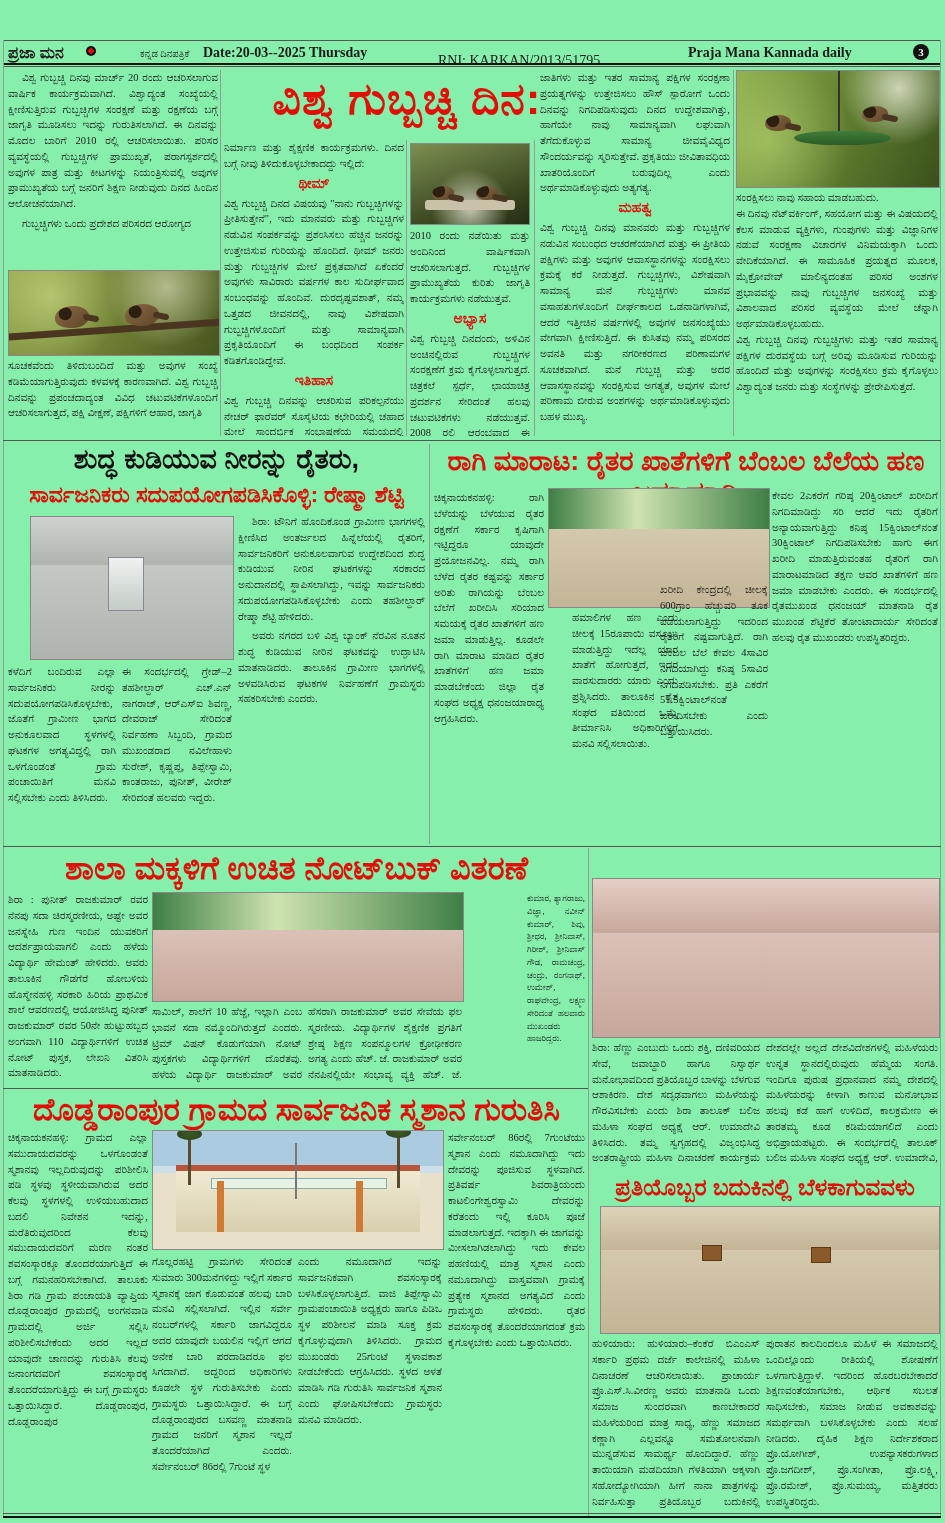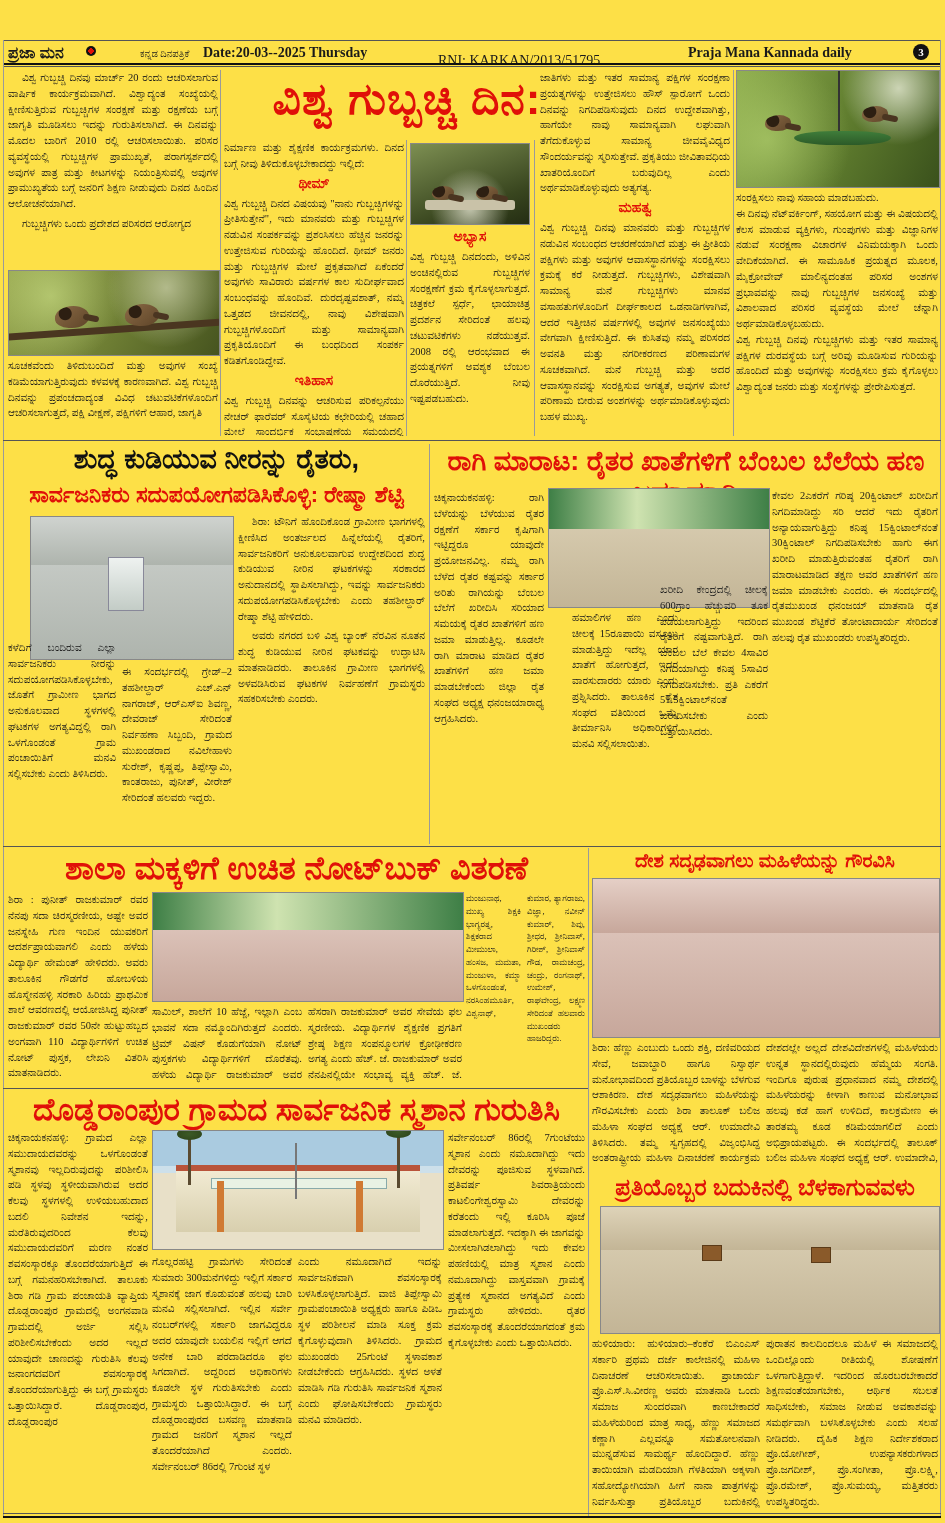--- a/index.html
+++ b/index.html
@@ -1,16 +1,16 @@
 <!DOCTYPE html>
 <html><head>
 <meta charset="utf-8">
 <style>
   html,body{margin:0;padding:0;background:#e8e8e8;}
-  .page{position:relative;width:945px;height:1523px;background:#fde047;margin:0 auto;
+  .page{position:relative;width:945px;height:1523px;background:#86efac;margin:0 auto;
         font-family:"Liberation Serif","DejaVu Serif",serif;color:#1a1a1a;overflow:hidden;}
   .abs{position:absolute;}
   .body-txt{font-size:10.5px;line-height:1.5;text-align:justify;overflow:hidden;}
   .body-txt p{margin:0 0 4px 0;text-indent:14px;}
   .names{font-size:8.5px;line-height:1.5;text-align:justify;overflow:hidden;}
   .subhead{color:#e01008;font-weight:bold;text-align:center;font-size:14px;margin:4px 0;}
   .hl{color:#e01008;font-weight:bold;font-family:"Liberation Sans","DejaVu Sans",sans-serif;}
   .hl-black{color:#111;font-weight:bold;font-family:"Liberation Sans","DejaVu Sans",sans-serif;}
   .center{text-align:center;}
   .vrule{position:absolute;width:1px;background:#9a9a9a;}
@@ -93,20 +93,21 @@
     <div class="subhead">ಇತಿಹಾಸ</div>
     <div class="body-txt">ವಿಶ್ವ ಗುಬ್ಬಚ್ಚಿ ದಿನವನ್ನು ಆಚರಿಸುವ ಪರಿಕಲ್ಪನೆಯು ನೇಚರ್ ಫಾರೆವರ್ ಸೊಸೈಟಿಯ ಕಛೇರಿಯಲ್ಲಿ ಚಹಾದ ಮೇಲೆ ಸಾಂದರ್ಭಿಕ ಸಂಭಾಷಣೆಯ ಸಮಯದಲ್ಲಿ ಹೊರಹೊಮ್ಮಿತು. ಮನೆ ಗುಬ್ಬಚ್ಚಿಯ</div>
   </div>
 
   <div class="abs" style="left:410px;top:140px;width:120px;height:296px;overflow:hidden;">
     <div class="photo ph-feeder-small" style="position:relative;left:0;top:0;width:118px;height:80px;margin:3px 0;">
       <div class="tray"></div>
       <div class="sparrow" style="left:18%;bottom:30%;width:22px;height:14px;"></div>
       <div class="sparrow" style="left:55%;bottom:30%;width:22px;height:14px;"></div>
     </div>
+    <div class="body-txt">2010 ರಂದು ನಡೆಯಿತು ಮತ್ತು ಅಂದಿನಿಂದ ವಾರ್ಷಿಕವಾಗಿ ಆಚರಿಸಲಾಗುತ್ತದೆ. ಗುಬ್ಬಚ್ಚಿಗಳ ಪ್ರಾಮುಖ್ಯತೆಯ ಕುರಿತು ಜಾಗೃತಿ ಕಾರ್ಯಕ್ರಮಗಳು ನಡೆಯುತ್ತವೆ.</div>
     <div class="subhead">ಅಭ್ಯಾಸ</div>
     <div class="body-txt">ವಿಶ್ವ ಗುಬ್ಬಚ್ಚಿ ದಿನದಂದು, ಅಳಿವಿನ ಅಂಚಿನಲ್ಲಿರುವ ಗುಬ್ಬಚ್ಚಿಗಳ ಸಂರಕ್ಷಣೆಗೆ ಕ್ರಮ ಕೈಗೊಳ್ಳಲಾಗುತ್ತದೆ. ಚಿತ್ರಕಲೆ ಸ್ಪರ್ಧೆ, ಛಾಯಾಚಿತ್ರ ಪ್ರದರ್ಶನ ಸೇರಿದಂತೆ ಹಲವು ಚಟುವಟಿಕೆಗಳು ನಡೆಯುತ್ತವೆ. 2008 ರಲ್ಲಿ ಆರಂಭವಾದ ಈ ಪ್ರಯತ್ನಗಳಿಗೆ ಅವಶ್ಯಕ ಬೆಂಬಲ ದೊರೆಯುತ್ತಿದೆ. ನೀವು ಇಷ್ಟಪಡಬಹುದು.</div>
   </div>
 
   <div class="abs" style="left:540px;top:70px;width:190px;height:366px;overflow:hidden;">
     <div class="body-txt">ಜಾತಿಗಳು ಮತ್ತು ಇತರ ಸಾಮಾನ್ಯ ಪಕ್ಷಿಗಳ ಸಂರಕ್ಷಣಾ ಪ್ರಯತ್ನಗಳನ್ನು ಉತ್ತೇಜಿಸಲು ಹೌಸ್ ಸ್ಪಾರೋಗೆ ಒಂದು ದಿನವನ್ನು ನಿಗದಿಪಡಿಸುವುದು ದಿನದ ಉದ್ದೇಶವಾಗಿತ್ತು, ಹಾಗೆಯೇ ನಾವು ಸಾಮಾನ್ಯವಾಗಿ ಲಘುವಾಗಿ ತೆಗೆದುಕೊಳ್ಳುವ ಸಾಮಾನ್ಯ ಜೀವವೈವಿಧ್ಯದ ಸೌಂದರ್ಯವನ್ನು ಸ್ಮರಿಸುತ್ತೇವೆ. ಪ್ರಕೃತಿಯು ಜೀವಿತಾವಧಿಯ ಖಾತರಿಯೊಂದಿಗೆ ಬರುವುದಿಲ್ಲ ಎಂದು ಅರ್ಥಮಾಡಿಕೊಳ್ಳುವುದು ಅತ್ಯಗತ್ಯ.</div>
     <div class="subhead">ಮಹತ್ವ</div>
     <div class="body-txt">ವಿಶ್ವ ಗುಬ್ಬಚ್ಚಿ ದಿನವು ಮಾನವರು ಮತ್ತು ಗುಬ್ಬಚ್ಚಿಗಳ ನಡುವಿನ ಸಂಬಂಧದ ಆಚರಣೆಯಾಗಿದೆ ಮತ್ತು ಈ ಪ್ರೀತಿಯ ಪಕ್ಷಿಗಳು ಮತ್ತು ಅವುಗಳ ಆವಾಸಸ್ಥಾನಗಳನ್ನು ಸಂರಕ್ಷಿಸಲು ಕ್ರಮಕ್ಕೆ ಕರೆ ನೀಡುತ್ತದೆ. ಗುಬ್ಬಚ್ಚಿಗಳು, ವಿಶೇಷವಾಗಿ ಸಾಮಾನ್ಯ ಮನೆ ಗುಬ್ಬಚ್ಚಿಗಳು ಮಾನವ ವಸಾಹತುಗಳೊಂದಿಗೆ ದೀರ್ಘಕಾಲದ ಒಡನಾಡಿಗಳಾಗಿವೆ, ಆದರೆ ಇತ್ತೀಚಿನ ವರ್ಷಗಳಲ್ಲಿ ಅವುಗಳ ಜನಸಂಖ್ಯೆಯು ವೇಗವಾಗಿ ಕ್ಷೀಣಿಸುತ್ತಿದೆ. ಈ ಕುಸಿತವು ನಮ್ಮ ಪರಿಸರದ ಅವನತಿ ಮತ್ತು ನಗರೀಕರಣದ ಪರಿಣಾಮಗಳ ಸೂಚಕವಾಗಿದೆ. ಮನೆ ಗುಬ್ಬಚ್ಚಿ ಮತ್ತು ಅದರ ಆವಾಸಸ್ಥಾನವನ್ನು ಸಂರಕ್ಷಿಸುವ ಅಗತ್ಯತೆ, ಅವುಗಳ ಮೇಲೆ ಪರಿಣಾಮ ಬೀರುವ ಅಂಶಗಳನ್ನು ಅರ್ಥಮಾಡಿಕೊಳ್ಳುವುದು ಬಹಳ ಮುಖ್ಯ.</div>
   </div>
 
@@ -132,21 +133,21 @@
   <div class="abs hl center" style="left:8px;top:482px;width:417px;height:28px;font-size:22px;">ಸಾರ್ವಜನಿಕರು ಸದುಪಯೋಗಪಡಿಸಿಕೊಳ್ಳಿ: ರೇಷ್ಮಾ ಶೆಟ್ಟಿ</div>
 
   <div class="photo crowd wall-grey" style="left:30px;top:516px;width:202px;height:142px;">
     <div class="crowd-top wall-grey"></div>
     <div class="abs" style="left:38%;top:28%;width:34px;height:52px;background:linear-gradient(#eef2f0,#c3ccc6);border:1px solid #889;"></div>
   </div>
   <div class="abs body-txt" style="left:238px;top:514px;width:187px;height:330px;">
     <p>ಶಿರಾ: ಟೌನಿಗೆ ಹೊಂದಿಕೊಂಡ ಗ್ರಾಮೀಣ ಭಾಗಗಳಲ್ಲಿ ಕ್ಷೀಣಿಸಿದ ಅಂತರ್ಜಲದ ಹಿನ್ನೆಲೆಯಲ್ಲಿ ರೈತರಿಗೆ, ಸಾರ್ವಜನಿಕರಿಗೆ ಅನುಕೂಲವಾಗುವ ಉದ್ದೇಶದಿಂದ ಶುದ್ಧ ಕುಡಿಯುವ ನೀರಿನ ಘಟಕಗಳನ್ನು ಸರಕಾರದ ಅನುದಾನದಲ್ಲಿ ಸ್ಥಾಪಿಸಲಾಗಿದ್ದು, ಇವನ್ನು ಸಾರ್ವಜನಿಕರು ಸದುಪಯೋಗಪಡಿಸಿಕೊಳ್ಳಬೇಕು ಎಂದು ತಹಶೀಲ್ದಾರ್ ರೇಷ್ಮಾ ಶೆಟ್ಟಿ ಹೇಳಿದರು.</p>
     <p>ಅವರು ನಗರದ ಬಳಿ ವಿಶ್ವ ಬ್ಯಾಂಕ್ ನೆರವಿನ ನೂತನ ಶುದ್ಧ ಕುಡಿಯುವ ನೀರಿನ ಘಟಕವನ್ನು ಉದ್ಘಾಟಿಸಿ ಮಾತನಾಡಿದರು. ತಾಲೂಕಿನ ಗ್ರಾಮೀಣ ಭಾಗಗಳಲ್ಲಿ ಅಳವಡಿಸಿರುವ ಘಟಕಗಳ ನಿರ್ವಹಣೆಗೆ ಗ್ರಾಮಸ್ಥರು ಸಹಕರಿಸಬೇಕು ಎಂದರು.</p>
   </div>
-  <div class="abs body-txt" style="left:8px;top:640px;width:108px;height:180px;">ಕಳೆದಿಗೆ ಬಂದಿರುವ ಎಲ್ಲಾ ಸಾರ್ವಜನಿಕರು ನೀರನ್ನು ಸದುಪಯೋಗಪಡಿಸಿಕೊಳ್ಳಬೇಕು, ಜೊತೆಗೆ ಗ್ರಾಮೀಣ ಭಾಗದ ಅನುಕೂಲವಾದ ಸ್ಥಳಗಳಲ್ಲಿ ಘಟಕಗಳ ಅಗತ್ಯವಿದ್ದಲ್ಲಿ ರಾಗಿ ಒಳಗೊಂಡಂತೆ ಗ್ರಾಮ ಪಂಚಾಯಿತಿಗೆ ಮನವಿ ಸಲ್ಲಿಸಬೇಕು ಎಂದು ತಿಳಿಸಿದರು.</div>
+  <div class="abs body-txt" style="left:8px;top:664px;width:108px;height:180px;">ಕಳೆದಿಗೆ ಬಂದಿರುವ ಎಲ್ಲಾ ಸಾರ್ವಜನಿಕರು ನೀರನ್ನು ಸದುಪಯೋಗಪಡಿಸಿಕೊಳ್ಳಬೇಕು, ಜೊತೆಗೆ ಗ್ರಾಮೀಣ ಭಾಗದ ಅನುಕೂಲವಾದ ಸ್ಥಳಗಳಲ್ಲಿ ಘಟಕಗಳ ಅಗತ್ಯವಿದ್ದಲ್ಲಿ ರಾಗಿ ಒಳಗೊಂಡಂತೆ ಗ್ರಾಮ ಪಂಚಾಯಿತಿಗೆ ಮನವಿ ಸಲ್ಲಿಸಬೇಕು ಎಂದು ತಿಳಿಸಿದರು.</div>
   <div class="abs body-txt" style="left:122px;top:664px;width:110px;height:180px;">ಈ ಸಂದರ್ಭದಲ್ಲಿ ಗ್ರೇಡ್–2 ತಹಶೀಲ್ದಾರ್ ಎಚ್.ಎನ್ ನಾಗರಾಜ್, ಆರ್‌ಎಸ್‌ಐ ಶಿವಣ್ಣ, ದೇವರಾಜ್ ಸೇರಿದಂತೆ ನಿರ್ವಹಣಾ ಸಿಬ್ಬಂದಿ, ಗ್ರಾಮದ ಮುಖಂಡರಾದ ನವಿಲೇಹಾಳು ಸುರೇಶ್, ಕೃಷ್ಣಪ್ಪ, ತಿಪ್ಪೇಸ್ವಾಮಿ, ಕಾಂತರಾಜು, ಪುನೀತ್, ವೀರೇಶ್ ಸೇರಿದಂತೆ ಹಲವರು ಇದ್ದರು.</div>
 
   <div class="vrule abs" style="left:429px;top:444px;height:400px;"></div>
 
   <div class="abs hl center" style="left:434px;top:446px;width:504px;height:38px;font-size:27px;">ರಾಗಿ ಮಾರಾಟ: ರೈತರ ಖಾತೆಗಳಿಗೆ ಬೆಂಬಲ ಬೆಲೆಯ ಹಣ ಜಮಾಮಾಡಿ</div>
   <div class="abs body-txt" style="left:434px;top:490px;width:110px;height:354px;">ಚಿಕ್ಕನಾಯಕನಹಳ್ಳಿ: ರಾಗಿ ಬೆಳೆಯನ್ನು ಬೆಳೆಯುವ ರೈತರ ರಕ್ಷಣೆಗೆ ಸರ್ಕಾರ ಕೃಷಿಗಾಗಿ ಇಟ್ಟಿದ್ದರೂ ಯಾವುದೇ ಪ್ರಯೋಜನವಿಲ್ಲ. ನಮ್ಮ ರಾಗಿ ಬೆಳೆದ ರೈತರ ಕಷ್ಟವನ್ನು ಸರ್ಕಾರ ಅರಿತು ರಾಗಿಯನ್ನು ಬೆಂಬಲ ಬೆಲೆಗೆ ಖರೀದಿಸಿ ಸರಿಯಾದ ಸಮಯಕ್ಕೆ ರೈತರ ಖಾತೆಗಳಿಗೆ ಹಣ ಜಮಾ ಮಾಡುತ್ತಿಲ್ಲ. ಕೂಡಲೇ ರಾಗಿ ಮಾರಾಟ ಮಾಡಿದ ರೈತರ ಖಾತೆಗಳಿಗೆ ಹಣ ಜಮಾ ಮಾಡಬೇಕೆಂದು ಜಿಲ್ಲಾ ರೈತ ಸಂಘದ ಅಧ್ಯಕ್ಷ ಧನಂಜಯಾರಾಧ್ಯ ಆಗ್ರಹಿಸಿದರು.</div>
   <div class="photo crowd wall-beige" style="left:548px;top:488px;width:220px;height:118px;">
     <div class="crowd-top banner-green"></div>
   </div>
   <div class="abs body-txt" style="left:572px;top:610px;width:106px;height:234px;">ಹಮಾಲಿಗಳ ಹಣ ಎಂದು ಚೀಲಕ್ಕೆ 15ರೂಪಾಯಿ ವಸೂಲು ಮಾಡುತ್ತಿದ್ದು ಇದೆಲ್ಲ ಯಾರ ಖಾತೆಗೆ ಹೋಗುತ್ತದೆ, ಇದರ ವಾರಸುದಾರರು ಯಾರು ಎಂದು ಪ್ರಶ್ನಿಸಿದರು. ತಾಲೂಕಿನ ರೈತ ಸಂಘದ ವತಿಯಿಂದ ಒಮ್ಮೆ ತೀರ್ಮಾನಿಸಿ ಅಧಿಕಾರಿಗಳಿಗೆ ಮನವಿ ಸಲ್ಲಿಸಲಾಯಿತು.</div>
@@ -155,26 +156,24 @@
 
   <div class="hrule abs" style="left:3px;top:846px;width:938px;"></div>
 
   <div class="abs hl center" style="left:8px;top:850px;width:577px;height:38px;font-size:32px;">ಶಾಲಾ ಮಕ್ಕಳಿಗೆ ಉಚಿತ ನೋಟ್‌ಬುಕ್ ವಿತರಣೆ</div>
   <div class="abs body-txt" style="left:8px;top:892px;width:140px;height:196px;">ಶಿರಾ : ಪುನೀತ್ ರಾಜಕುಮಾರ್ ರವರ ನೆನಪು ಸದಾ ಚಿರಸ್ಮರಣೀಯ, ಅಷ್ಟೇ ಅವರ ಜನಸ್ನೇಹಿ ಗುಣ ಇಂದಿನ ಯುವಕರಿಗೆ ಆದರ್ಶಪ್ರಾಯವಾಗಲಿ ಎಂದು ಹಳೆಯ ವಿದ್ಯಾರ್ಥಿ ಹೇಮಂತ್ ಹೇಳಿದರು. ಅವರು ತಾಲೂಕಿನ ಗೌಡಗೆರೆ ಹೋಬಳಿಯ ಹೊಸ್ಮೇನಹಳ್ಳಿ ಸರಕಾರಿ ಹಿರಿಯ ಪ್ರಾಥಮಿಕ ಶಾಲೆ ಆವರಣದಲ್ಲಿ ಆಯೋಜಿಸಿದ್ದ ಪುನೀತ್ ರಾಜಕುಮಾರ್ ರವರ 50ನೇ ಹುಟ್ಟುಹಬ್ಬದ ಅಂಗವಾಗಿ 110 ವಿದ್ಯಾರ್ಥಿಗಳಿಗೆ ಉಚಿತ ನೋಟ್ ಪುಸ್ತಕ, ಲೇಖನಿ ವಿತರಿಸಿ ಮಾತನಾಡಿದರು.</div>
   <div class="photo crowd wall-pink" style="left:152px;top:892px;width:310px;height:108px;">
     <div class="crowd-top banner-green"></div>
   </div>
   <div class="abs body-txt" style="left:152px;top:1004px;width:150px;height:82px;">ಸಾಮಿಲ್, ಶಾಲೆಗೆ 10 ಹೆಜ್ಜೆ, ಇಲ್ಲಾಗಿ ಎಂಬ ಭಾವನೆ ಸದಾ ನಮ್ಮೊಂದಿಗಿರುತ್ತದೆ ಎಂದರು. ಟ್ರಿಮ್ ವಿಷನ್ ಕೊಡುಗೆಯಾಗಿ ನೋಟ್ ಪುಸ್ತಕಗಳು ವಿದ್ಯಾರ್ಥಿಗಳಿಗೆ ದೊರೆತವು. ಹಳೆಯ ವಿದ್ಯಾರ್ಥಿ ರಾಜಕುಮಾರ್ ಅವರ ನಟನೆಯಲ್ಲಿಯೇ ಸ್ಮರಣೆ ಉಳಿದಿದೆ.</div>
   <div class="abs body-txt" style="left:308px;top:1004px;width:154px;height:82px;">ಹೆಸರಾಗಿ ರಾಜಕುಮಾರ್ ಅವರ ಸೇವೆಯ ಫಲ ಸ್ಮರಣೀಯ. ವಿದ್ಯಾರ್ಥಿಗಳ ಶೈಕ್ಷಣಿಕ ಪ್ರಗತಿಗೆ ಶ್ರೇಷ್ಠ ಶಿಕ್ಷಣ ಸಂಪನ್ಮೂಲಗಳ ಕ್ರೋಢೀಕರಣ ಅಗತ್ಯ ಎಂದು ಹೆಚ್. ಜೆ. ರಾಜಕುಮಾರ್ ಅವರ ನೆನಪಿನಲ್ಲಿಯೇ ಸಂಭಾವ್ಯ ವ್ಯಕ್ತಿ ಹೆಚ್. ಜೆ. ಹಾಡಿದರು.</div>
-  <div class="abs names" style="left:466px;top:892px;width:55px;height:196px;">ಮಂಜುನಾಥ, ಮುಖ್ಯ ಶಿಕ್ಷಕಿ ಭಾಗ್ಯರತ್ನ, ಶಿಕ್ಷಕರಾದ ಮೀಮುಲಾ, ಹಂಸಜ, ಮಮತಾ, ಮಂಜುಳಾ, ಕಮ್ಮಾ ಒಳಗೊಂಡಂತೆ, ನರಸಿಂಹಮೂರ್ತಿ, ವಿಶ್ವನಾಥ್,</div>
   <div class="abs names" style="left:527px;top:892px;width:58px;height:196px;">ಕುಮಾರ, ತ್ಯಾಗರಾಜು, ವಿಜ್ಞಾ, ನವೀನ್ ಕುಮಾರ್, ಶಿವು, ಶ್ರೀಧರ, ಶ್ರೀನಿವಾಸ್, ಗಿರೀಶ್, ಶ್ರೀನಿವಾಸ್ ಗೌಡ, ರಾಮಚಂದ್ರ, ಚಂದ್ರು, ರಂಗನಾಥ್, ಉಮೇಶ್, ರಾಘವೇಂದ್ರ, ಲಕ್ಷ್ಮಣ ಸೇರಿದಂತೆ ಹಲವಾರು ಮುಖಂಡರು ಹಾಜರಿದ್ದರು.</div>
 
   <div class="vrule abs" style="left:588px;top:848px;height:668px;"></div>
 
-  <div class="abs hl center" style="left:592px;top:850px;width:346px;height:24px;font-size:19px;">ದೇಶ ಸದೃಢವಾಗಲು ಮಹಿಳೆಯನ್ನು ಗೌರವಿಸಿ</div>
   <div class="photo crowd wall-pink" style="left:592px;top:878px;width:346px;height:158px;">
     <div class="crowd-top wall-pink"></div>
   </div>
   <div class="abs body-txt" style="left:592px;top:1040px;width:168px;height:128px;">ಶಿರಾ: ಹೆಣ್ಣು ಎಂಬುದು ಒಂದು ಶಕ್ತಿ, ದಣಿವರಿಯದ ಸೇವೆ, ಜವಾಬ್ದಾರಿ ಹಾಗೂ ನಿಸ್ವಾರ್ಥ ಮನೋಭಾವದಿಂದ ಪ್ರತಿಯೊಬ್ಬರ ಬಾಳನ್ನು ಬೆಳಗುವ ಆಶಾಕಿರಣ. ದೇಶ ಸದೃಢವಾಗಲು ಮಹಿಳೆಯನ್ನು ಗೌರವಿಸಬೇಕು ಎಂದು ಶಿರಾ ತಾಲೂಕ್ ಬಲಿಜ ಮಹಿಳಾ ಸಂಘದ ಅಧ್ಯಕ್ಷೆ ಆರ್. ಉಮಾದೇವಿ ತಿಳಿಸಿದರು. ತಮ್ಮ ಸ್ವಗೃಹದಲ್ಲಿ ವಿಜೃಂಭಿಸಿದ್ದ ಅಂತರಾಷ್ಟ್ರೀಯ ಮಹಿಳಾ ದಿನಾಚರಣೆ ಕಾರ್ಯಕ್ರಮ ಉದ್ಘಾಟಿಸಿ ಮಾತನಾಡಿದರು. ಈಗಾಗಲೇ ಎಲ್ಲಾ ಕ್ಷೇತ್ರಗಳಲ್ಲೂ ಮಹಿಳೆ ತನ್ನ ಪ್ರಾಬಲ್ಯವನ್ನು ತೋರಿಸಿದ್ದಾಳೆ, ಆರ್ಥಿಕ, ರಾಜಕೀಯ ಹಾಗೂ ಸಾಮಾಜಿಕವಾಗಿ ನಮ್ಮ</div>
   <div class="abs body-txt" style="left:766px;top:1040px;width:172px;height:128px;">ದೇಶದಲ್ಲೇ ಅಲ್ಲದೆ ದೇಶವಿದೇಶಗಳಲ್ಲಿ ಮಹಿಳೆಯರು ಉನ್ನತ ಸ್ಥಾನದಲ್ಲಿರುವುದು ಹೆಮ್ಮೆಯ ಸಂಗತಿ. ಇಂದಿಗೂ ಪುರುಷ ಪ್ರಧಾನವಾದ ನಮ್ಮ ದೇಶದಲ್ಲಿ ಮಹಿಳೆಯರನ್ನು ಕೀಳಾಗಿ ಕಾಣುವ ಮನೋಭಾವ ಹಲವು ಕಡೆ ಹಾಗೆ ಉಳಿದಿದೆ, ಕಾಲಕ್ರಮೇಣ ಈ ತಾರತಮ್ಯ ಕೂಡ ಕಡಿಮೆಯಾಗಲಿದೆ ಎಂದು ಅಭಿಪ್ರಾಯಪಟ್ಟರು. ಈ ಸಂದರ್ಭದಲ್ಲಿ ತಾಲೂಕ್ ಬಲಿಜ ಮಹಿಳಾ ಸಂಘದ ಅಧ್ಯಕ್ಷೆ ಆರ್. ಉಮಾದೇವಿ, ಸುಜಾತ, ಸುಮ, ಲಕ್ಷ್ಮಿ, ಮಂಜುಳಾ, ಲಕ್ಷ್ಮಿ ಚೈಪಾಲ್, ಕಲ್ಪನಾ ವಿನೋದ್ ಕುಮಾರ್, ಯಶೋಧ, ಪಾರ್ವತಮ್ಮ, ಜಯಕ್ಕ, ಭಾರತಮ್ಮ, ಪ್ರತಿಭಾ, ನಳಿನ ಮುಂತಾದವರು ಉಪಸ್ಥಿತರಿದ್ದರು.</div>
 
   <div class="hrule abs" style="left:3px;top:1088px;width:585px;"></div>
 
   <div class="abs hl center" style="left:8px;top:1092px;width:577px;height:34px;font-size:31px;">ದೊಡ್ಡರಾಂಪುರ ಗ್ರಾಮದ ಸಾರ್ವಜನಿಕ ಸ್ಮಶಾನ ಗುರುತಿಸಿ</div>
   <div class="abs body-txt" style="left:8px;top:1130px;width:140px;height:382px;">ಚಿಕ್ಕನಾಯಕನಹಳ್ಳಿ: ಗ್ರಾಮದ ಎಲ್ಲಾ ಸಮುದಾಯದವರನ್ನು ಒಳಗೊಂಡಂತೆ ಸ್ಮಶಾನವು ಇಲ್ಲದಿರುವುದನ್ನು ಪರಿಶೀಲಿಸಿ ಪಡಿ ಸ್ಥಳವು ಸ್ಥಳೀಯವಾಗಿರುವ ಅದರ ಕೆಲವು ಸ್ಥಳಗಳಲ್ಲಿ ಉಳಿಯಬಹುದಾದ ಬದಲಿ ನಿವೇಶನ ಇದನ್ನು, ಮರೆತಿರುವುದರಿಂದ ಕೆಲವು ಸಮುದಾಯದವರಿಗೆ ಮರಣ ನಂತರ ಶವಸಂಸ್ಕಾರಕ್ಕೂ ತೊಂದರೆಯಾಗುತ್ತಿದೆ ಈ ಬಗ್ಗೆ ಗಮನಹರಿಸಬೇಕಾಗಿದೆ. ತಾಲೂಕು ಶಿರಾ ಗಡಿ ಗ್ರಾಮ ಪಂಚಾಯತಿ ವ್ಯಾಪ್ತಿಯ ದೊಡ್ಡರಾಂಪುರ ಗ್ರಾಮದಲ್ಲಿ ಅಂಗನವಾಡಿ ಗ್ರಾಮದಲ್ಲಿ ಅರ್ಜಿ ಸಲ್ಲಿಸಿ ಪರಿಶೀಲಿಸಬೇಕೆಂದು ಅದರ ಇಲ್ಲದೆ ಯಾವುದೇ ಚಾಣದನ್ನು ಗುರುತಿಸಿ ಕೆಲವು ಜನಾಂಗದವರಿಗೆ ಶವಸಂಸ್ಕಾರಕ್ಕೆ ತೊಂದರೆಯಾಗುತ್ತಿದ್ದು ಈ ಬಗ್ಗೆ ಗ್ರಾಮಸ್ಥರು ಒತ್ತಾಯಿಸಿದ್ದಾರೆ. ದೊಡ್ಡರಾಂಪುರ, ದೊಡ್ಡರಾಂಪುರ</div>

